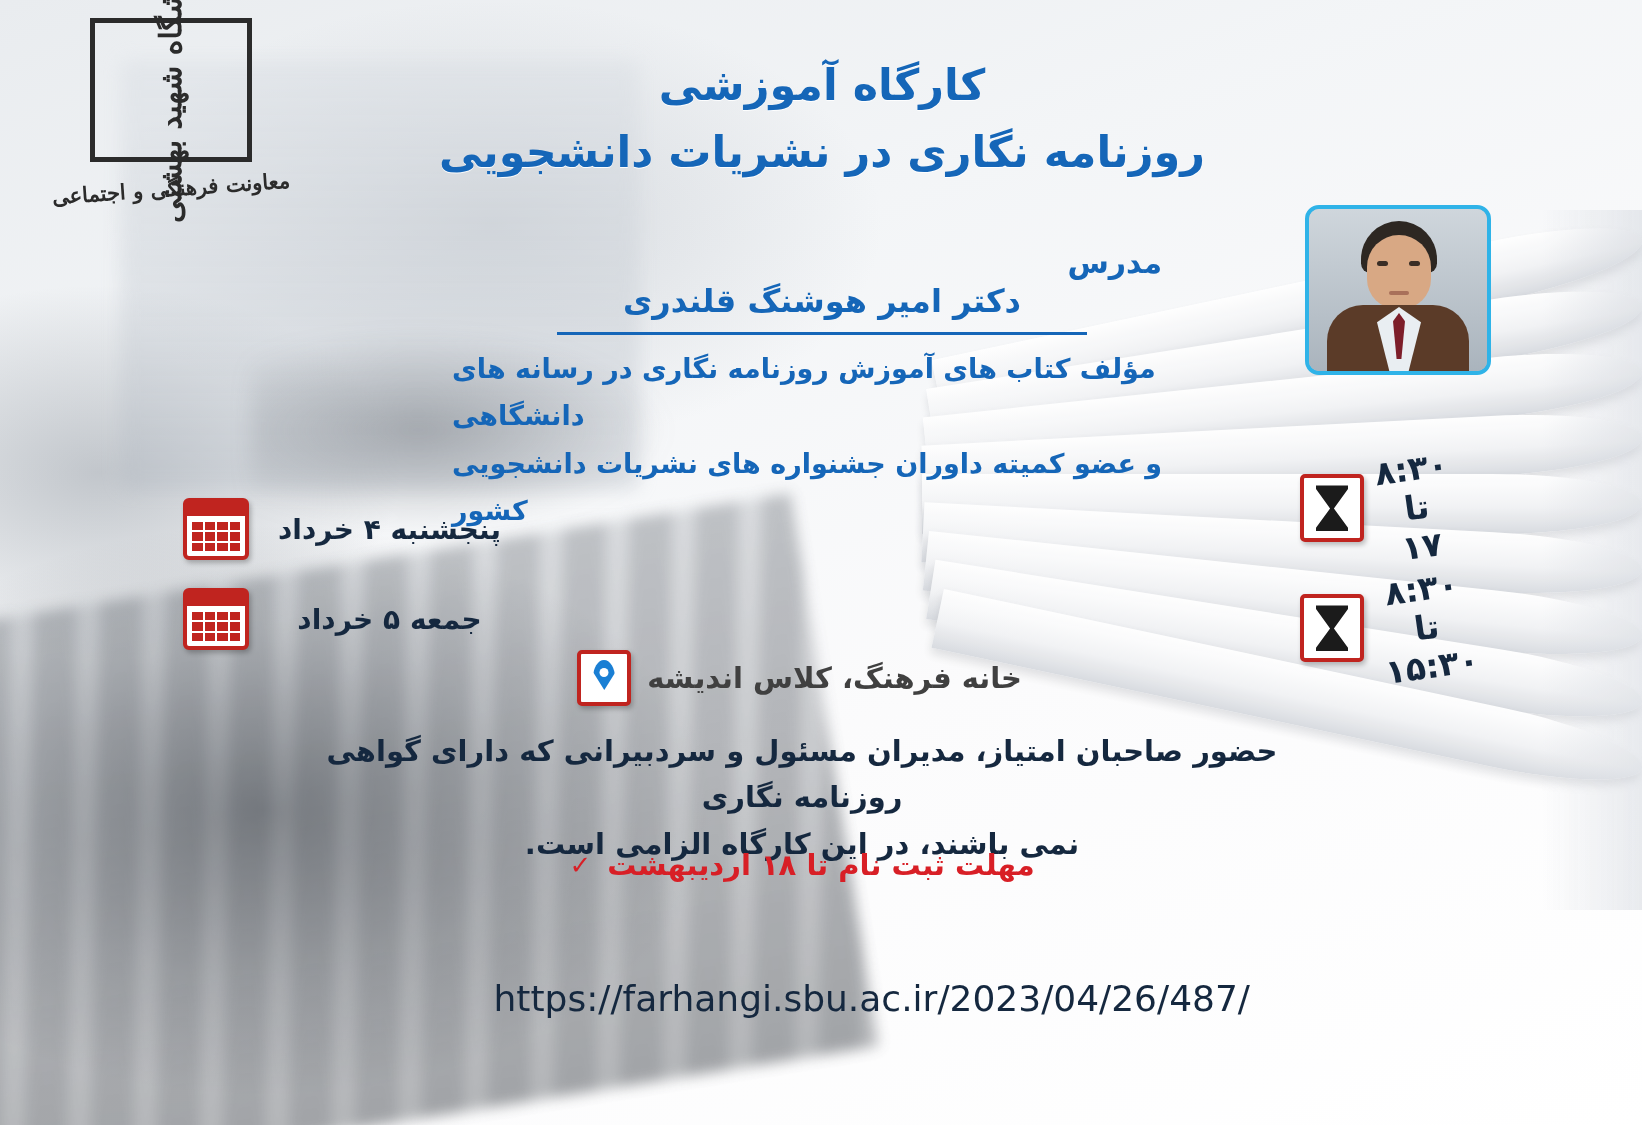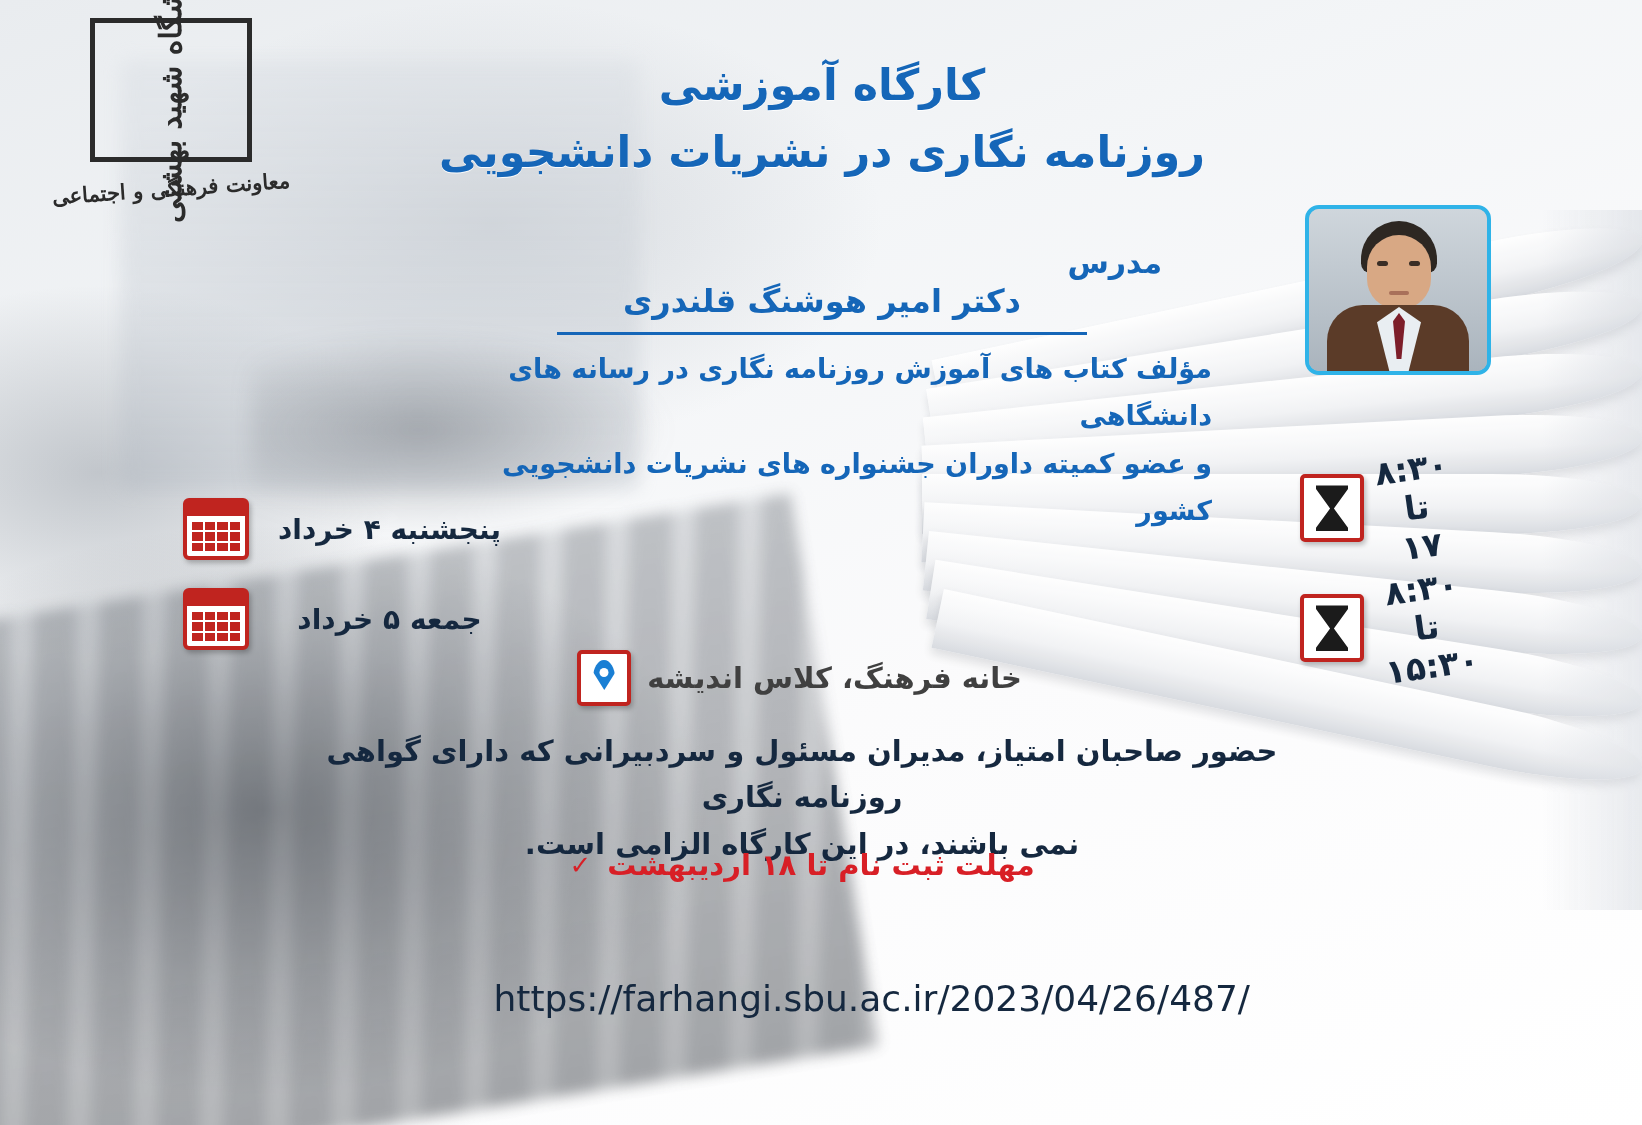--- a/index.html
+++ b/index.html
@@ -219,21 +219,21 @@
     font-weight: 700;
     color: #1566b8;
     padding-bottom: 12px;
     border-bottom: 3px solid #1566b8;
   }
   .instructor-bio {
     position: absolute;
     right: 430px;
     top: 345px;
     width: 760px;
-    text-align: right;
+    text-align: left;
     font-size: 27px;
     font-weight: 700;
     line-height: 1.75;
     color: #1566b8;
   }
 
   
   .date-row {
     position: absolute;
     display: flex;

